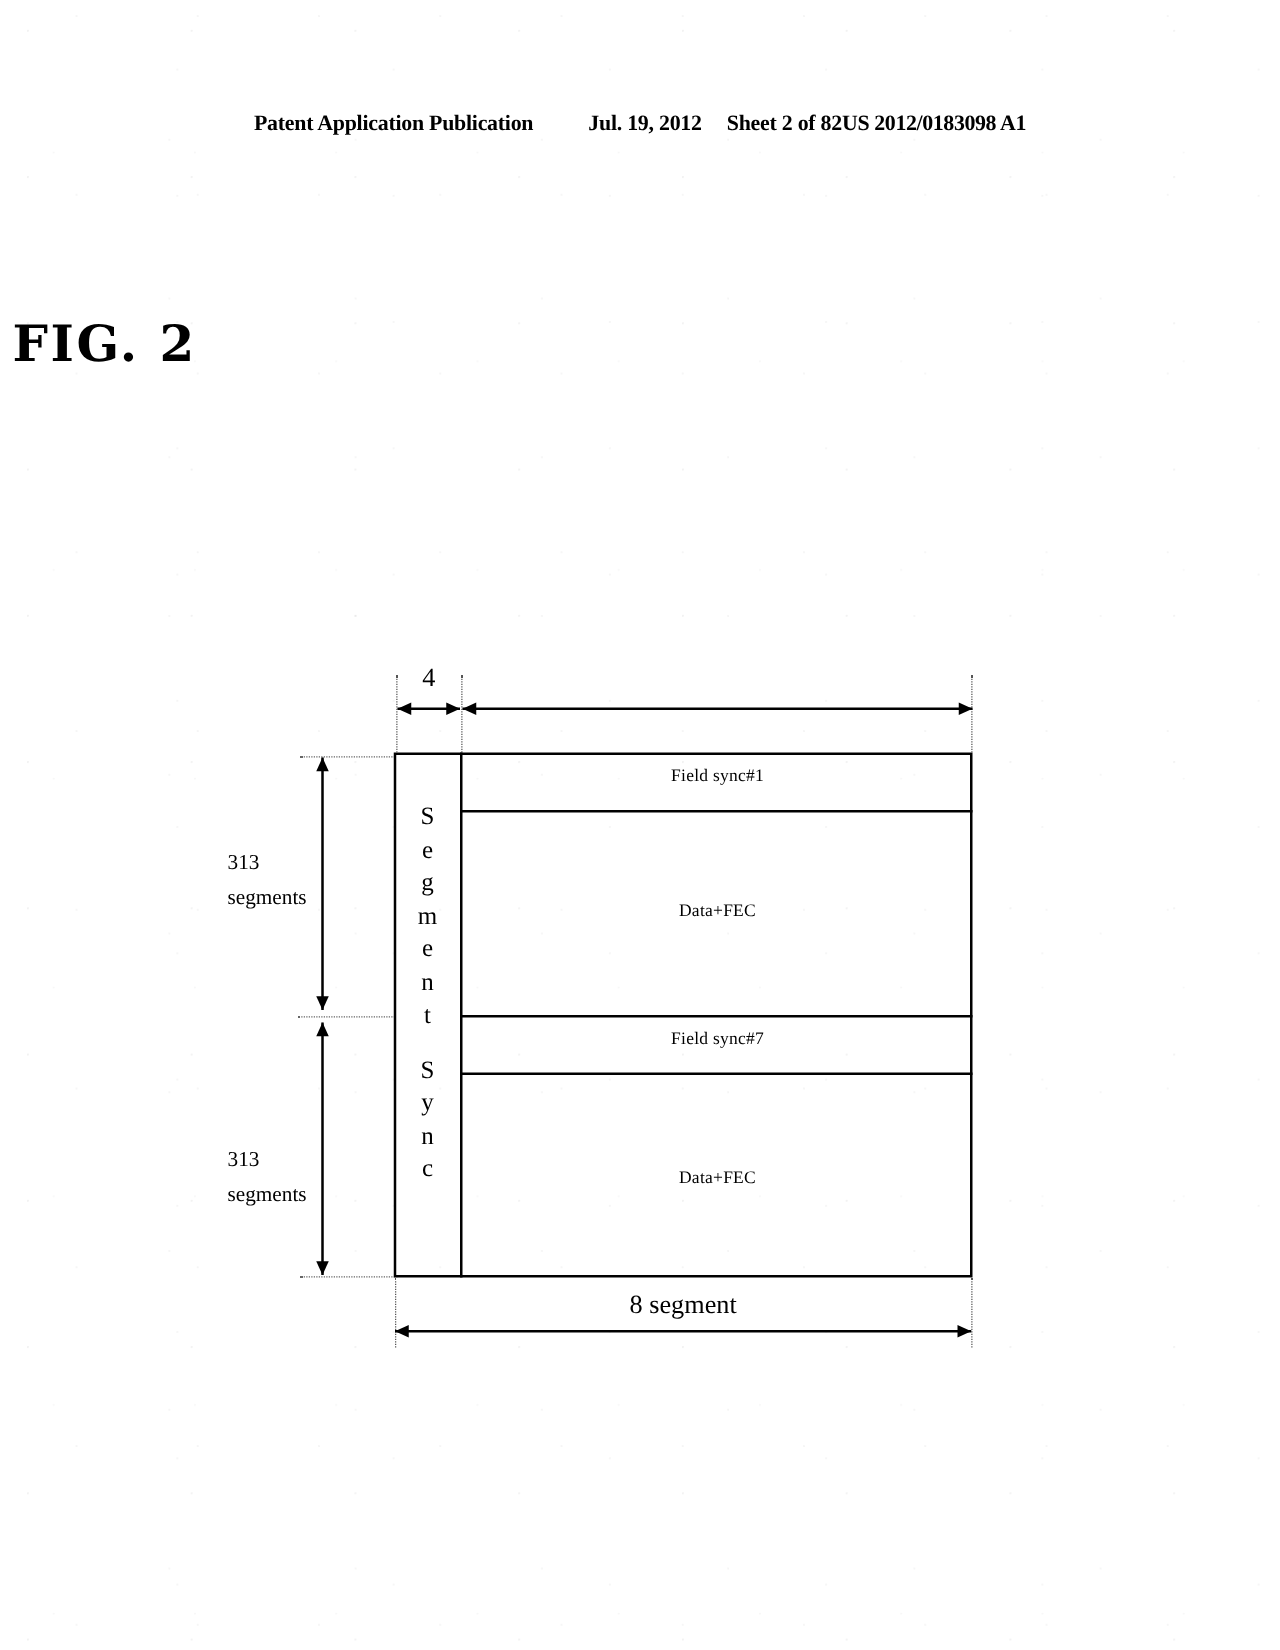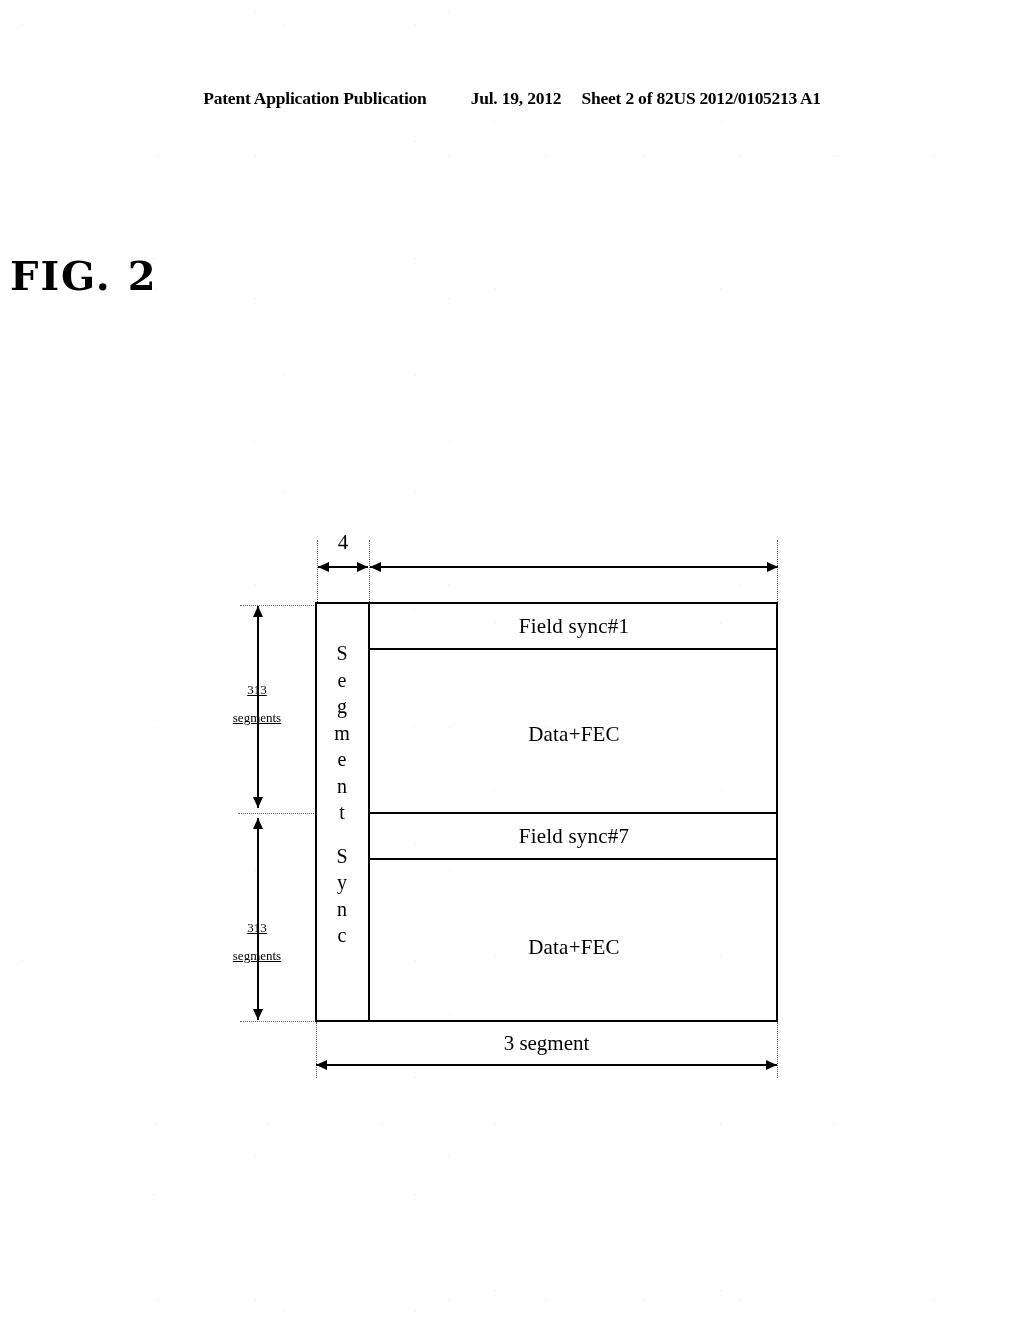--- a/index.html
+++ b/index.html
@@ -94,21 +94,21 @@
   #sep-1 { top: 648px; }
   #sep-2 { top: 812px; }
   #sep-3 { top: 858px; }
 
   
   .band-label {
     position: absolute;
     left: 370px;
     width: 408px;
     text-align: center;
-    font-size: 21px;
+    font-size: 14px;
     letter-spacing: 0.2px;
   }
   #label-fieldsync1 { top: 614px; }
   #label-data1      { top: 722px; }
   #label-fieldsync2 { top: 824px; }
   #label-data2      { top: 935px; }
 
   
   #segment-sync-col {
     position: absolute;
@@ -201,24 +201,23 @@
     border-top: 1px dotted #666;
   }
   #hguide-top { left: 240px; top: 605px; width: 78px; }
   #hguide-mid { left: 238px; top: 813px; width: 80px; }
   #hguide-bot { left: 240px; top: 1021px; width: 78px; }
 
   .seg-count {
     position: absolute;
     width: 150px;
     left: 182px;
-    text-align: center;
-    font-size: 13px;
+    text-align: left;
+    font-size: 17px;
     line-height: 28px;
-    text-decoration: underline;
   }
   #segcount-top    { top: 676px; }
   #segcount-bottom { top: 914px; }
   .seg-count .num  { display: block; }
   .seg-count .word { display: block; }
 
   
   #speckle {
     position: absolute;
     inset: 0;
@@ -233,21 +232,21 @@
     background-size: 131px 117px, 97px 143px, 173px 101px, 113px 167px, 149px 127px;
   }
 </style>
 </head>
 <body>
 
 <div id="page-header">
   <span class="hdr-pub">Patent Application Publication</span>
   <span class="hdr-date">Jul. 19, 2012</span>
   <span class="hdr-sheet">Sheet 2 of 82</span>
-  <span class="hdr-patno">US 2012/0105213 A1</span>
+  <span class="hdr-patno">US 2012/0183098 A1</span>
 </div>
 
 <div id="figure-title">FIG. 2</div>
 
 <div id="diagram">
 
   <div class="vline" id="vline-left"></div>
   <div class="vline" id="vline-mid"></div>
   <div class="vline" id="vline-right"></div>
 
@@ -294,18 +293,18 @@
     <span class="sync-letter">c</span>
   </div>
 
   <div class="band-label" id="label-fieldsync1">Field sync#1</div>
   <div class="band-label" id="label-data1">Data+FEC</div>
   <div class="band-label" id="label-fieldsync2">Field sync#7</div>
   <div class="band-label" id="label-data2">Data+FEC</div>
 
   <div class="vline" id="vline-bl"></div>
   <div class="vline" id="vline-br"></div>
-  <div class="dim-text" id="dim-1segment-text">3 segment</div>
+  <div class="dim-text" id="dim-1segment-text">8 segment</div>
   <div class="harrow" id="harrow-1seg"></div>
 
 </div>
 
 <div id="speckle"></div>
 
 </body></html>

